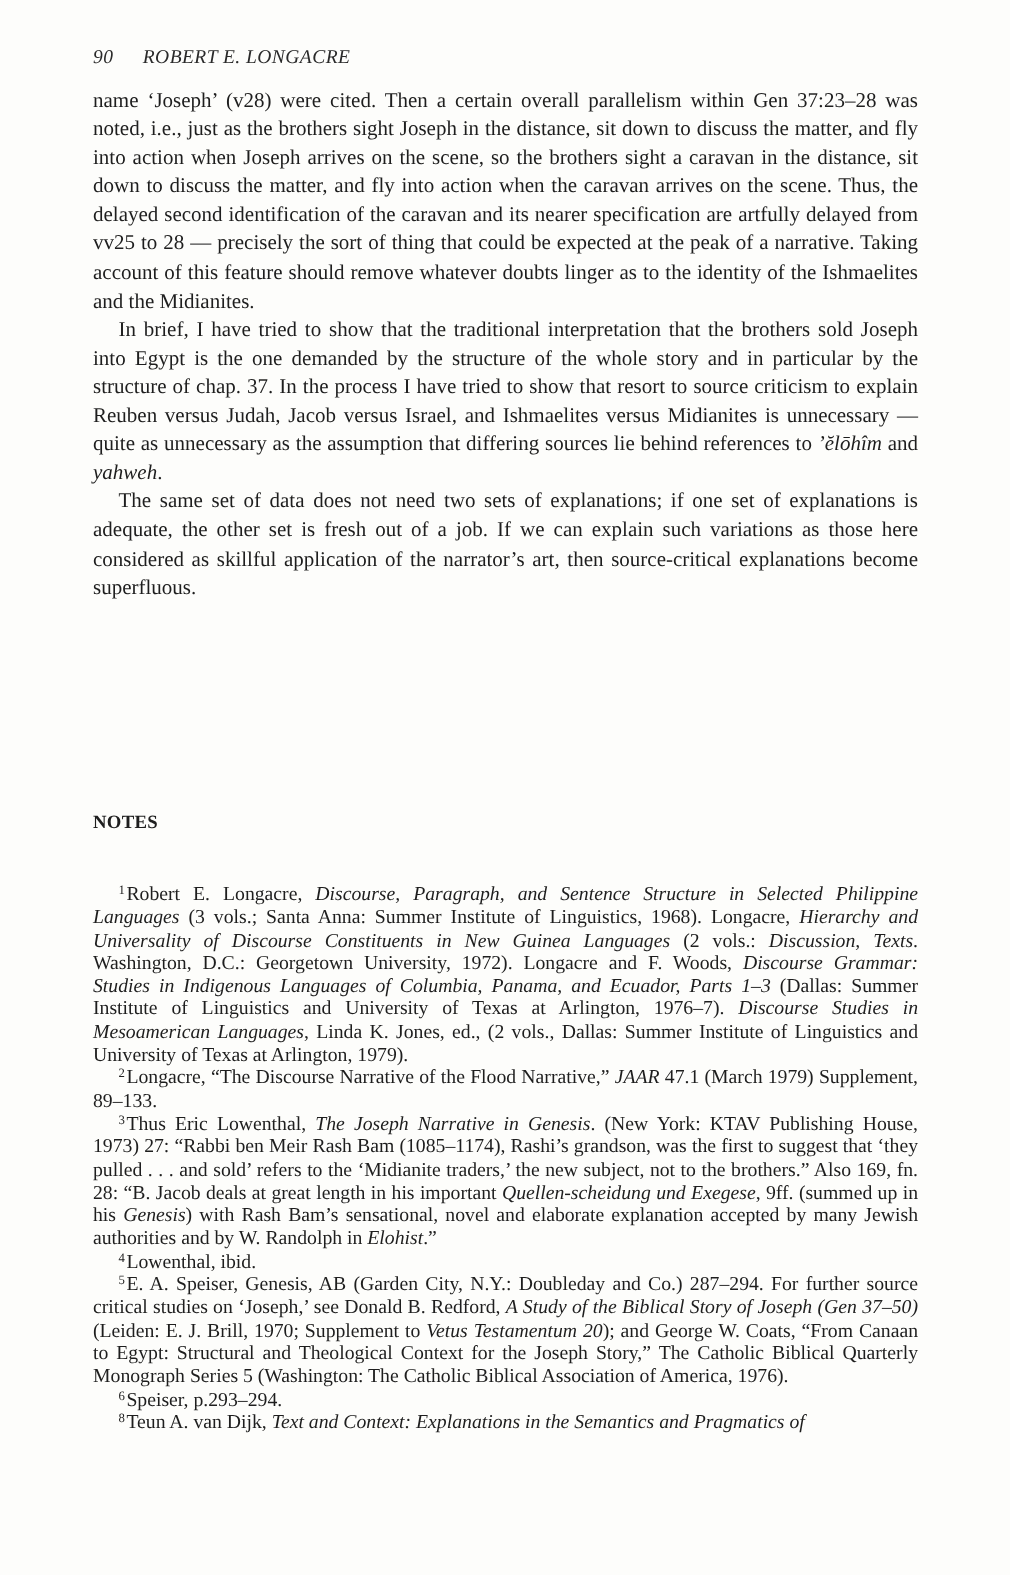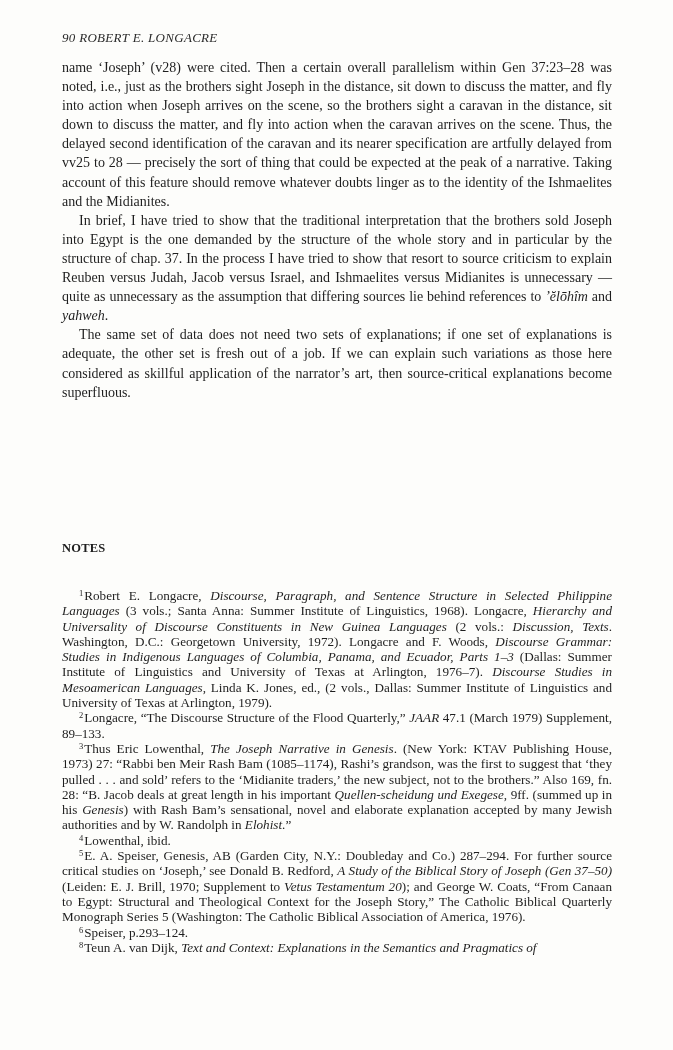--- a/index.html
+++ b/index.html
@@ -8,21 +8,21 @@
     background: #fdfdfb;
     color: #1e1e1e;
     font-family: "Liberation Serif", "DejaVu Serif", serif;
   }
   .page { position: relative; width: 673px; height: 1050px; }
   .running-head {
     position: absolute; left: 62px; top: 30px;
     font-style: italic; font-size: 13px; letter-spacing: 0.3px;
     color: #2a2a2a;
   }
-  .running-head .pg { margin-right: 0; }
+  .running-head .pg { margin-right: 16px; }
   .body-text {
     position: absolute; left: 62px; top: 58px; width: 550px;
     font-size: 14px; line-height: 19.1px;
     text-align: justify;
   }
   .body-text p { margin: 0; text-indent: 0; }
   .body-text p.indent { text-indent: 17px; }
   .notes-head {
     position: absolute; left: 62px; top: 541px;
     font-weight: bold; font-size: 12.5px; letter-spacing: 0.2px;
@@ -48,20 +48,20 @@
   <div class="body-text" id="body-text">
       <p><span>name ‘Joseph’ (v28) were cited. Then a certain overall parallelism within Gen 37:23–28 was noted, i.e., just as the brothers sight Joseph in the distance, sit down to discuss the matter, and fly into action when Joseph arrives on the scene, so the brothers sight a caravan in the distance, sit down to discuss the matter, and fly into action when the caravan arrives on the scene. Thus, the delayed second identification of the caravan and its nearer specification are artfully delayed from vv25 to 28 — precisely the sort of thing that could be expected at the peak of a narrative. Taking account of this feature should remove whatever doubts linger as to the identity of the Ishmaelites and the Midianites.</span></p>
       <p class="indent"><span>In brief, I have tried to show that the traditional interpretation that the brothers sold Joseph into Egypt is the one demanded by the structure of the whole story and in particular by the structure of chap. 37. In the process I have tried to show that resort to source criticism to explain Reuben versus Judah, Jacob versus Israel, and Ishmaelites versus Midianites is unnecessary — quite as unnecessary as the assumption that differing sources lie behind references to </span><i>’ĕlōhîm</i><span> and </span><i>yahweh</i><span>.</span></p>
       <p class="indent"><span>The same set of data does not need two sets of explanations; if one set of explanations is adequate, the other set is fresh out of a job. If we can explain such variations as those here considered as skillful application of the narrator’s art, then source-critical explanations become superfluous.</span></p>
     </div>
 
   <div class="notes-head">NOTES</div>
 
   <div class="notes" id="notes">
       <p><sup>1</sup><span>Robert E. Longacre, </span><i>Discourse, Paragraph, and Sentence Structure in Selected Philippine Languages</i><span> (3 vols.; Santa Anna: Summer Institute of Linguistics, 1968). Longacre, </span><i>Hierarchy and Universality of Discourse Constituents in New Guinea Languages</i><span> (2 vols.: </span><i>Discussion, Texts</i><span>. Washington, D.C.: Georgetown University, 1972). Longacre and F. Woods, </span><i>Discourse Grammar: Studies in Indigenous Languages of Columbia, Panama, and Ecuador, Parts 1–3</i><span> (Dallas: Summer Institute of Linguistics and University of Texas at Arlington, 1976–7). </span><i>Discourse Studies in Mesoamerican Languages</i><span>, Linda K. Jones, ed., (2 vols., Dallas: Summer Institute of Linguistics and University of Texas at Arlington, 1979).</span></p>
-      <p><sup>2</sup><span>Longacre, “The Discourse Structure of the Flood Quarterly,” </span><i>JAAR</i><span> 47.1 (March 1979) Supplement, 89–133.</span></p>
+      <p><sup>2</sup><span>Longacre, “The Discourse Narrative of the Flood Narrative,” </span><i>JAAR</i><span> 47.1 (March 1979) Supplement, 89–133.</span></p>
       <p><sup>3</sup><span>Thus Eric Lowenthal, </span><i>The Joseph Narrative in Genesis</i><span>. (New York: KTAV Publishing House, 1973) 27: “Rabbi ben Meir Rash Bam (1085–1174), Rashi’s grandson, was the first to suggest that ‘they pulled . . . and sold’ refers to the ‘Midianite traders,’ the new subject, not to the brothers.” Also 169, fn. 28: “B. Jacob deals at great length in his important </span><i>Quellen-scheidung und Exegese</i><span>, 9ff. (summed up in his </span><i>Genesis</i><span>) with Rash Bam’s sensational, novel and elaborate explanation accepted by many Jewish authorities and by W. Randolph in </span><i>Elohist</i><span>.”</span></p>
       <p><sup>4</sup><span>Lowenthal, ibid.</span></p>
       <p><sup>5</sup><span>E. A. Speiser, Genesis, AB (Garden City, N.Y.: Doubleday and Co.) 287–294. For further source critical studies on ‘Joseph,’ see Donald B. Redford, </span><i>A Study of the Biblical Story of Joseph (Gen 37–50)</i><span> (Leiden: E. J. Brill, 1970; Supplement to </span><i>Vetus Testamentum 20</i><span>); and George W. Coats, “From Canaan to Egypt: Structural and Theological Context for the Joseph Story,” The Catholic Biblical Quarterly Monograph Series 5 (Washington: The Catholic Biblical Association of America, 1976).</span></p>
-      <p><sup>6</sup><span>Speiser, p.293–124.</span></p>
+      <p><sup>6</sup><span>Speiser, p.293–294.</span></p>
       <p><sup>8</sup><span>Teun A. van Dijk, </span><i>Text and Context: Explanations in the Semantics and Pragmatics of</i></p>
     </div>
 </div>
 
 </body></html>

